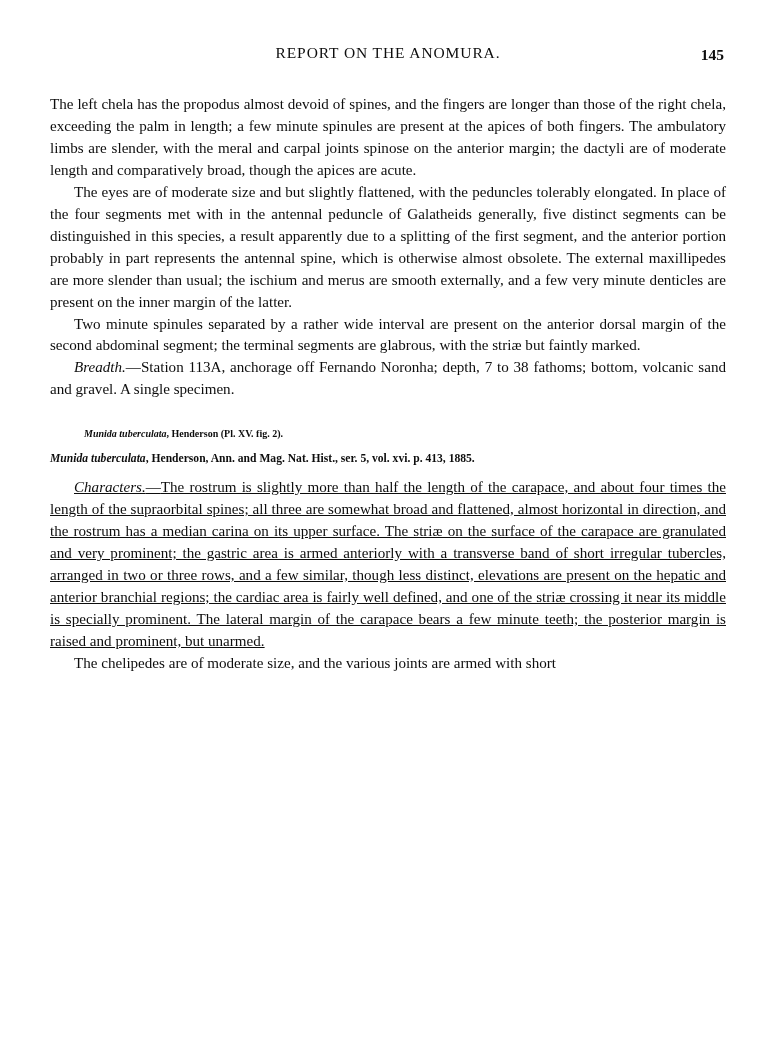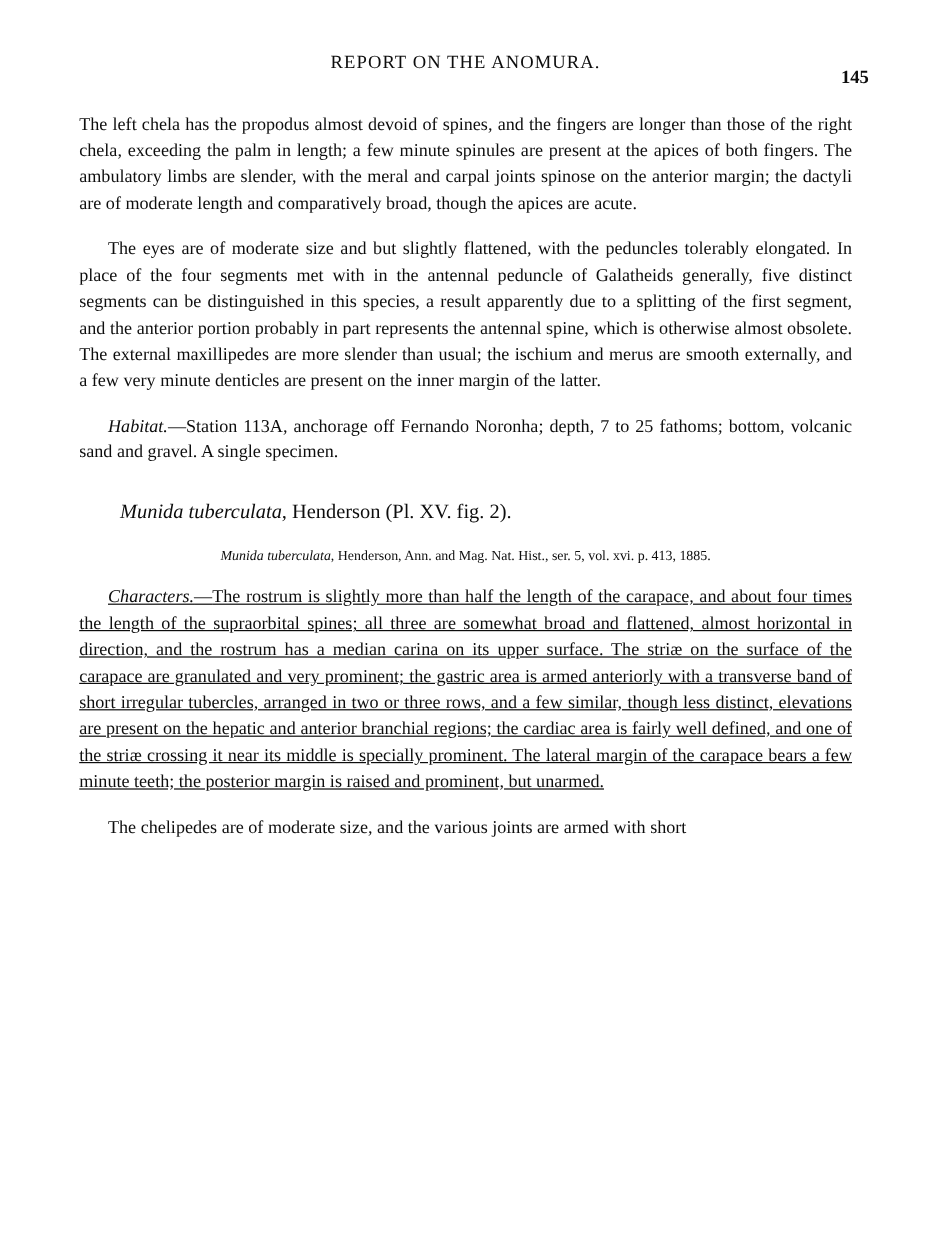--- a/index.html
+++ b/index.html
@@ -33,77 +33,80 @@
   .running-head {
     font-size: 15.5px;
     letter-spacing: 0.9px;
     font-variant: small-caps;
     text-transform: uppercase;
     white-space: nowrap;
   }
   .folio {
     position: absolute;
     right: 8px;
-    top: 12px;
+    top: 2px;
     font-size: 15.5px;
     font-weight: bold;
   }
   .body {
     padding: 0 6px 0 6px;
   }
   p {
-    margin: 16px;
+    margin: 0;
     font-size: 15.1px;
     line-height: 1.455;
     text-align: justify;
     text-justify: inter-word;
     hyphens: none;
   }
   p.indent {
     text-indent: 24px;
   }
   p.noindent {
     text-indent: 0;
   }
   .species-head {
     margin-top: 26px;
     text-indent: 34px;
-    font-size: 17px;
+    font-size: 10px;
+    font-weight: bold;
   }
   .ital {
     font-style: italic;
   }
   .citation {
     margin-top: 9px;
     font-size: 11.6px;
-    text-align: center;
+    text-align: left;
     line-height: 1.4;
     text-indent: 0;
+    font-weight: bold;
   }
   .after-citation {
     margin-top: 10px;
     text-decoration: underline;
   }
 </style>
 </head>
 <body>
 
 <div class="page">
 
   <div class="header">
     <div class="running-head">Report on the Anomura.</div>
     <div class="folio">145</div>
   </div>
 
   <div class="body">
 
     <p class="noindent">The left chela has the propodus almost devoid of spines, and the fingers are longer than those of the right chela, exceeding the palm in length; a few minute spinules are present at the apices of both fingers.  The ambulatory limbs are slender, with the meral and carpal joints spinose on the anterior margin; the dactyli are of moderate length and comparatively broad, though the apices are acute.</p>
     <p class="indent">The eyes are of moderate size and but slightly flattened, with the peduncles tolerably elongated.  In place of the four segments met with in the antennal peduncle of Galatheids generally, five distinct segments can be distinguished in this species, a result apparently due to a splitting of the first segment, and the anterior portion probably in part represents the antennal spine, which is otherwise almost obsolete.  The external maxillipedes are more slender than usual; the ischium and merus are smooth externally, and a few very minute denticles are present on the inner margin of the latter.</p>
+    <p class="indent">Two minute spinules separated by a rather wide interval are present on the anterior dorsal margin of the second abdominal segment; the terminal segments are glabrous, with the striæ but faintly marked.</p>
 
-    <p class="indent"><span class="ital">Habitat.</span><span>—</span><span>Station 113A, anchorage off Fernando Noronha; depth, 7 to 25 fathoms; bottom, volcanic sand and gravel.  A single specimen.</span></p>
+    <p class="indent"><span class="ital">Breadth.</span><span>—</span><span>Station 113A, anchorage off Fernando Noronha; depth, 7 to 38 fathoms; bottom, volcanic sand and gravel.  A single specimen.</span></p>
 
     <p class="species-head"><span class="ital">Munida tuberculata</span><span>, Henderson (Pl. XV. fig. 2).</span></p>
 
     <p class="citation"><span class="ital">Munida tuberculata</span><span>, Henderson, Ann. and Mag. Nat. Hist., ser. 5, vol. xvi. p. 413, 1885.</span></p>
 
     <p class="indent after-citation"><span class="ital">Characters.</span><span>—</span><span>The rostrum is slightly more than half the length of the carapace, and about four times the length of the supraorbital spines; all three are somewhat broad and flattened, almost horizontal in direction, and the rostrum has a median carina on its upper surface.  The striæ on the surface of the carapace are granulated and very prominent; the gastric area is armed anteriorly with a transverse band of short irregular tubercles, arranged in two or three rows, and a few similar, though less distinct, elevations are present on the hepatic and anterior branchial regions; the cardiac area is fairly well defined, and one of the striæ crossing it near its middle is specially prominent.  The lateral margin of the carapace bears a few minute teeth; the posterior margin is raised and prominent, but unarmed.</span></p>
 
     <p class="indent">The chelipedes are of moderate size, and the various joints are armed with short</p>
 
   </div>

